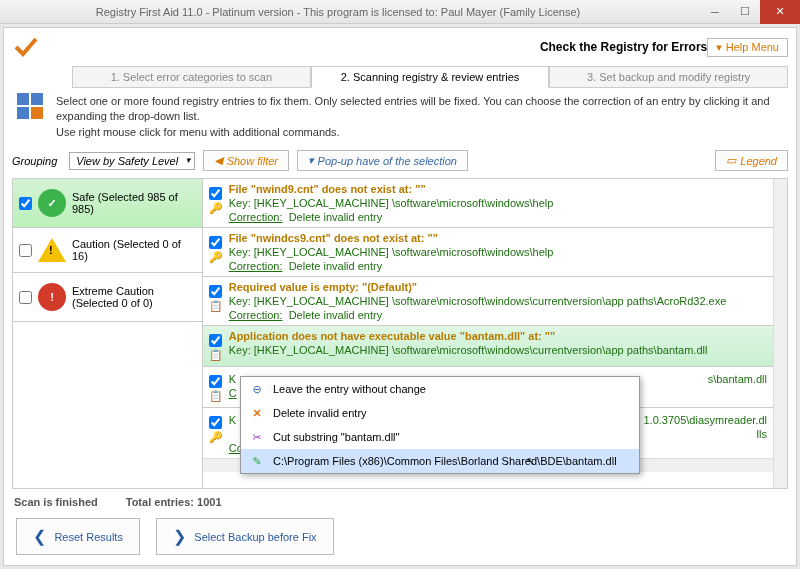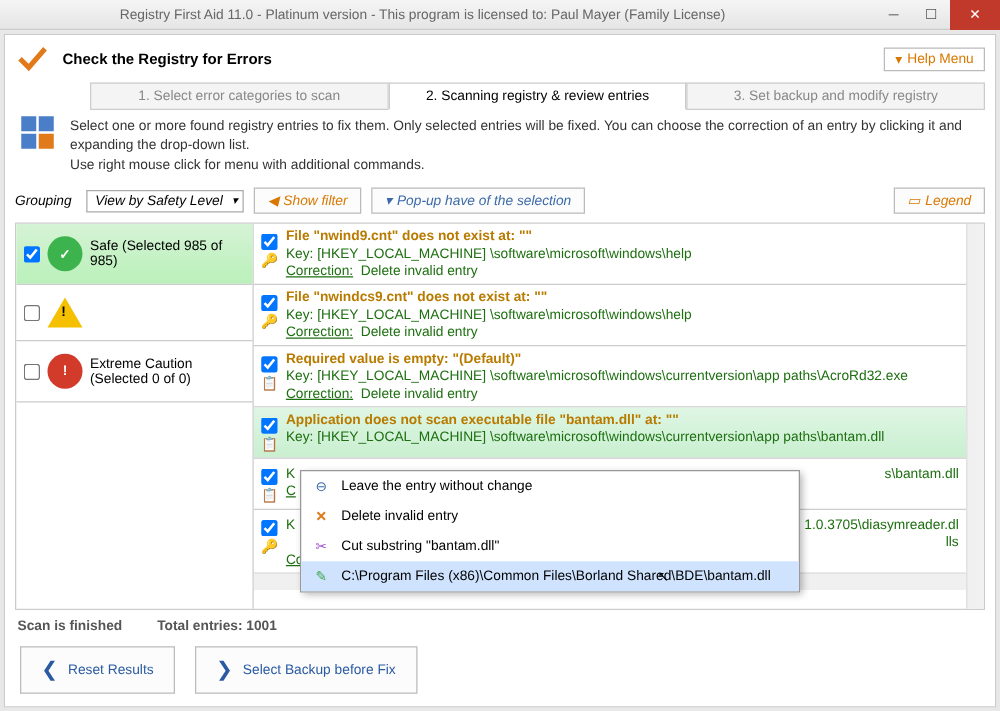--- a/index.html
+++ b/index.html
@@ -3,21 +3,21 @@
 <meta charset="utf-8">
 <style>
 * { box-sizing: border-box; margin: 0; padding: 0; font-family: 'Segoe UI', Tahoma, sans-serif; font-size: 11px; }
 body { background: #e8e8e8; width: 800px; height: 569px; overflow: hidden; }
 .titlebar { background: linear-gradient(#f5f5f5, #e5e5e5); height: 24px; display: flex; align-items: center; border-bottom: 1px solid #ccc; gap: 24px; }
 .titlebar-text { flex: 1; text-align: center; color: #666; font-size: 11px; }
 .win-btns { display: flex; }
 .win-btn { width: 30px; height: 24px; display: flex; align-items: center; justify-content: center; color: #555; }
 .win-btn.close { background: #c0392b; color: #fff; width: 40px; }
 .main { background: #fff; margin: 3px; border: 1px solid #ccc; height: calc(100% - 30px); display: flex; flex-direction: column; }
-.header-row { display: flex; align-items: center; padding: 4px 8px; }
+.header-row { display: flex; align-items: center; padding: 4px 8px; text-align: right; }
 .logo { width: 30px; height: 30px; margin-right: 8px; display: flex; align-items: center; }
 .logo svg { width: 28px; height: 28px; }
 .page-title { font-weight: bold; font-size: 12px; flex: 1; }
 .help-btn { border: 1px solid #bbb; padding: 2px 8px; color: #d87800; background: #fff; display: flex; align-items: center; gap: 4px; }
 .tabs { display: flex; margin: 0 60px; }
 .tab { flex: 1; text-align: center; padding: 4px; border: 1px solid #ccc; background: #f4f4f4; color: #888; font-size: 11px; }
 .tab.active { background: #fff; color: #000; border-bottom: 1px solid #fff; }
 .instructions { margin: 4px 60px; color: #333; line-height: 1.4; }
 .toolbar { display: flex; align-items: center; gap: 8px; padding: 4px 8px; font-style: italic; }
 .toolbar-label { margin-right: 4px; }
@@ -128,20 +128,21 @@
   <div class="content">
     <div class="sidebar">
       <div class="side-item safe">
         <input type="checkbox" checked="" style="">
         <div class="side-icon-circle green">✓</div>
         <div class="side-text">Safe (Selected 985 of 985)</div>
       </div>
       <div class="side-item">
         <input type="checkbox" style="">
         <div class="side-icon-triangle"></div>
+        <div class="side-text">Caution (Selected 0 of 16)</div>
       </div>
       <div class="side-item">
         <input type="checkbox" style="">
         <div class="side-icon-circle red">!</div>
         <div class="side-text">
           <div>Extreme Caution</div>
           <div>(Selected 0 of 0)</div>
         </div>
       </div>
     </div>
@@ -179,21 +180,21 @@
           <div class="entry-key">Key: [HKEY_LOCAL_MACHINE] \software\microsoft\windows\currentversion\app paths\AcroRd32.exe</div>
           <div><span class="entry-corr">Correction:</span>&nbsp;&nbsp;<span class="entry-corr-link">Delete invalid entry</span></div>
         </div>
       </div>
       <div class="entry highlight">
         <div class="entry-chk">
             <input type="checkbox" checked="" style="">
             <span>📋</span>
           </div>
         <div class="entry-body">
-          <div class="entry-title"><b><span>Application does not scan executable file </span><span style="color:#b87b00">"bantam.dll"</span><span> at: ""</span></b></div>
+          <div class="entry-title"><b><span>Application does not have executable value </span><span style="color:#b87b00">"bantam.dll"</span><span> at: ""</span></b></div>
           <div class="entry-key">Key: [HKEY_LOCAL_MACHINE] \software\microsoft\windows\currentversion\app paths\bantam.dll</div>
         </div>
       </div>
       <div class="entry">
         <div class="entry-chk">
             <input type="checkbox" checked="" style="">
             <span>📋</span>
           </div>
         <div class="entry-body">
           <div class="entry-key"><span>K</span><span style="float:right">s\bantam.dll</span></div>

